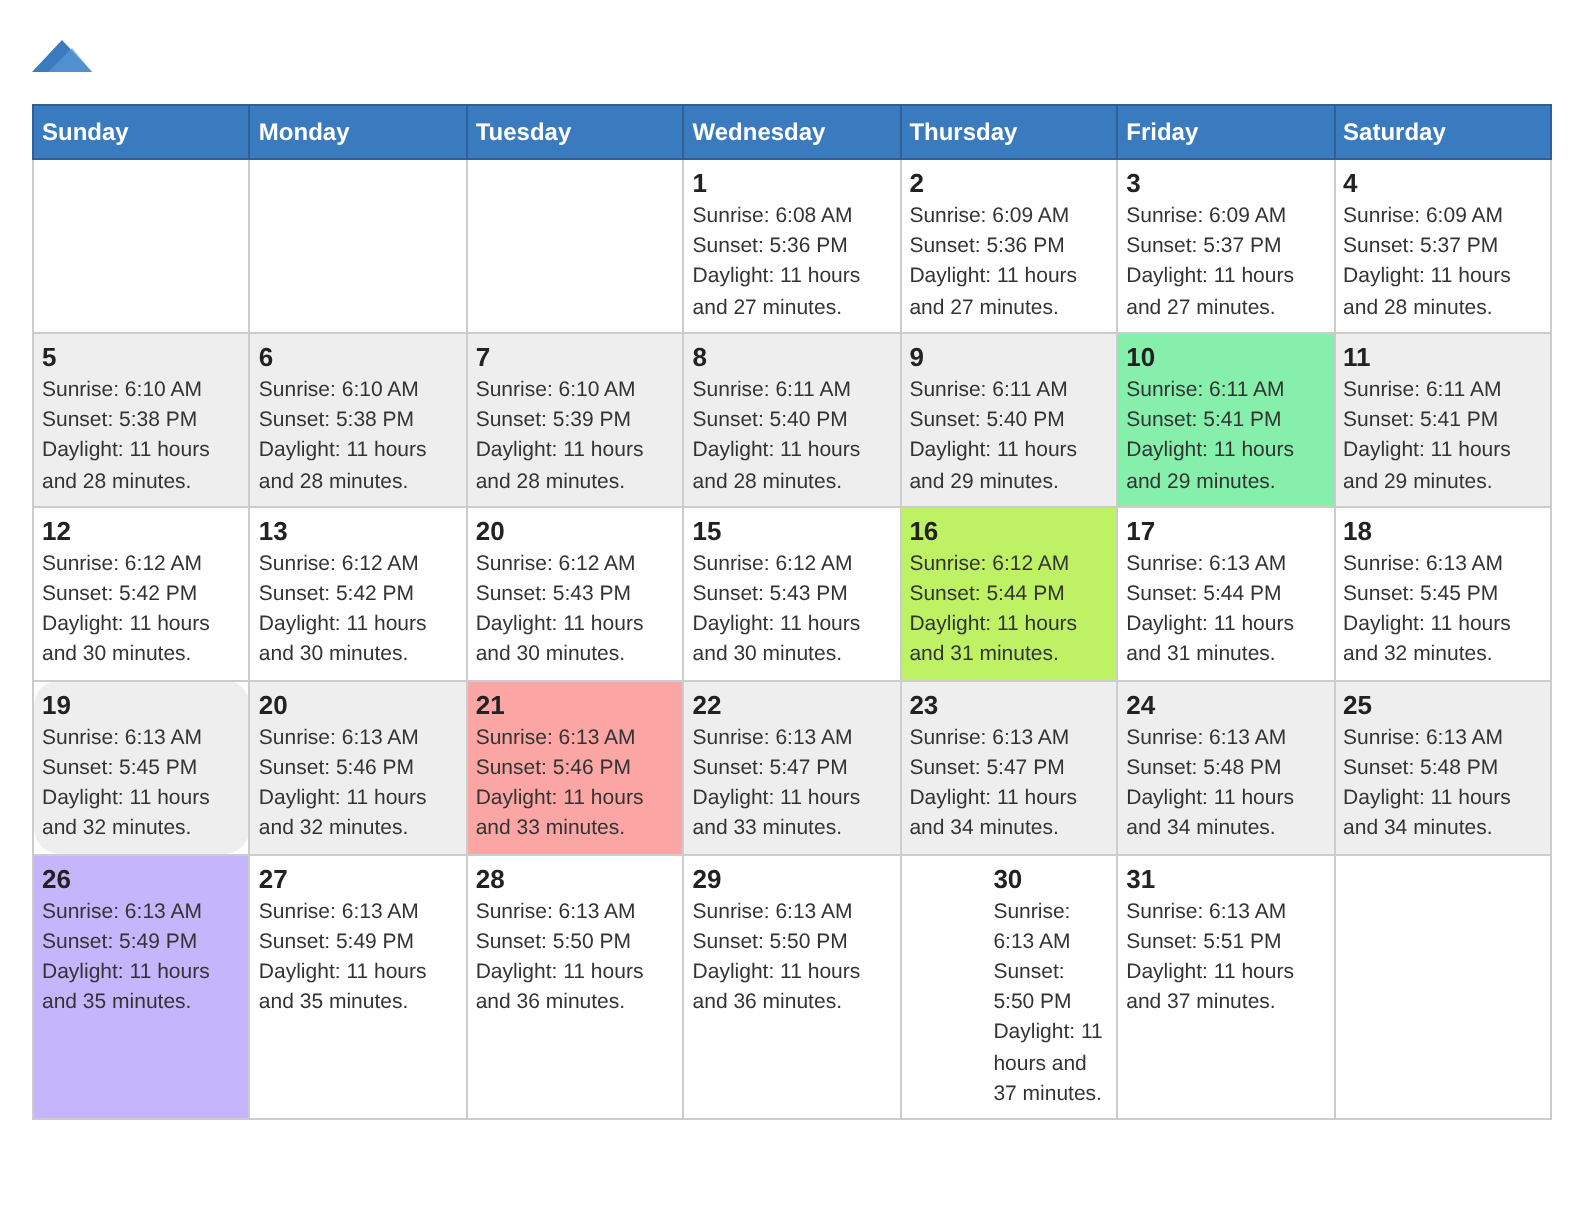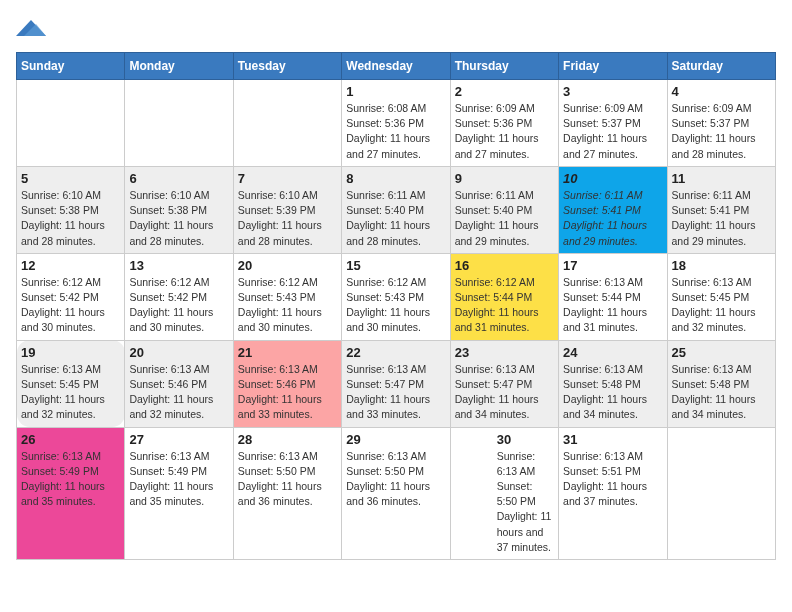--- a/index.html
+++ b/index.html
@@ -149,21 +149,21 @@
           <div class="day-info">Sunrise: 6:10 AM<br>Sunset: 5:39 PM<br>Daylight: 11 hours and 28 minutes.</div>
         </td>
         <td style="background: rgb(238, 238, 238);">
           <span class="day-number">8</span>
           <div class="day-info">Sunrise: 6:11 AM<br>Sunset: 5:40 PM<br>Daylight: 11 hours and 28 minutes.</div>
         </td>
         <td style="background: rgb(238, 238, 238);">
           <span class="day-number">9</span>
           <div class="day-info">Sunrise: 6:11 AM<br>Sunset: 5:40 PM<br>Daylight: 11 hours and 29 minutes.</div>
         </td>
-        <td style="background: #0ea5e9; font-style: italic;">
+        <td style="background: #86efac;">
           <span class="day-number">10</span>
           <div class="day-info">Sunrise: 6:11 AM<br>Sunset: 5:41 PM<br>Daylight: 11 hours and 29 minutes.</div>
         </td>
         <td style="background: rgb(238, 238, 238);">
           <span class="day-number">11</span>
           <div class="day-info">Sunrise: 6:11 AM<br>Sunset: 5:41 PM<br>Daylight: 11 hours and 29 minutes.</div>
         </td>
       </tr>
       <tr>
         <td style="background: rgb(255, 255, 255); border-radius: 31px;">
@@ -175,21 +175,21 @@
           <div class="day-info">Sunrise: 6:12 AM<br>Sunset: 5:42 PM<br>Daylight: 11 hours and 30 minutes.</div>
         </td>
         <td style="background: rgb(255, 255, 255);">
           <span class="day-number">20</span>
           <div class="day-info">Sunrise: 6:12 AM<br>Sunset: 5:43 PM<br>Daylight: 11 hours and 30 minutes.</div>
         </td>
         <td style="background: rgb(255, 255, 255);">
           <span class="day-number">15</span>
           <div class="day-info">Sunrise: 6:12 AM<br>Sunset: 5:43 PM<br>Daylight: 11 hours and 30 minutes.</div>
         </td>
-        <td style="background: #fde047; margin-left: 23px;">
+        <td style="background: #bef264; margin-left: 23px;">
           <span class="day-number">16</span>
           <div class="day-info">Sunrise: 6:12 AM<br>Sunset: 5:44 PM<br>Daylight: 11 hours and 31 minutes.</div>
         </td>
         <td style="background: rgb(255, 255, 255);">
           <span class="day-number">17</span>
           <div class="day-info">Sunrise: 6:13 AM<br>Sunset: 5:44 PM<br>Daylight: 11 hours and 31 minutes.</div>
         </td>
         <td style="background: rgb(255, 255, 255);">
           <span class="day-number">18</span>
           <div class="day-info">Sunrise: 6:13 AM<br>Sunset: 5:45 PM<br>Daylight: 11 hours and 32 minutes.</div>
@@ -219,21 +219,21 @@
         <td style="background: rgb(238, 238, 238);">
           <span class="day-number">24</span>
           <div class="day-info">Sunrise: 6:13 AM<br>Sunset: 5:48 PM<br>Daylight: 11 hours and 34 minutes.</div>
         </td>
         <td style="background: rgb(238, 238, 238);">
           <span class="day-number">25</span>
           <div class="day-info">Sunrise: 6:13 AM<br>Sunset: 5:48 PM<br>Daylight: 11 hours and 34 minutes.</div>
         </td>
       </tr>
       <tr>
-        <td style="background: #ec4899;">
+        <td style="background: #c4b5fd;">
           <span class="day-number">26</span>
           <div class="day-info">Sunrise: 6:13 AM<br>Sunset: 5:49 PM<br>Daylight: 11 hours and 35 minutes.</div>
         </td>
         <td style="background: rgb(255, 255, 255);">
           <span class="day-number">27</span>
           <div class="day-info">Sunrise: 6:13 AM<br>Sunset: 5:49 PM<br>Daylight: 11 hours and 35 minutes.</div>
         </td>
         <td style="background: rgb(255, 255, 255);">
           <span class="day-number">28</span>
           <div class="day-info">Sunrise: 6:13 AM<br>Sunset: 5:50 PM<br>Daylight: 11 hours and 36 minutes.</div>

